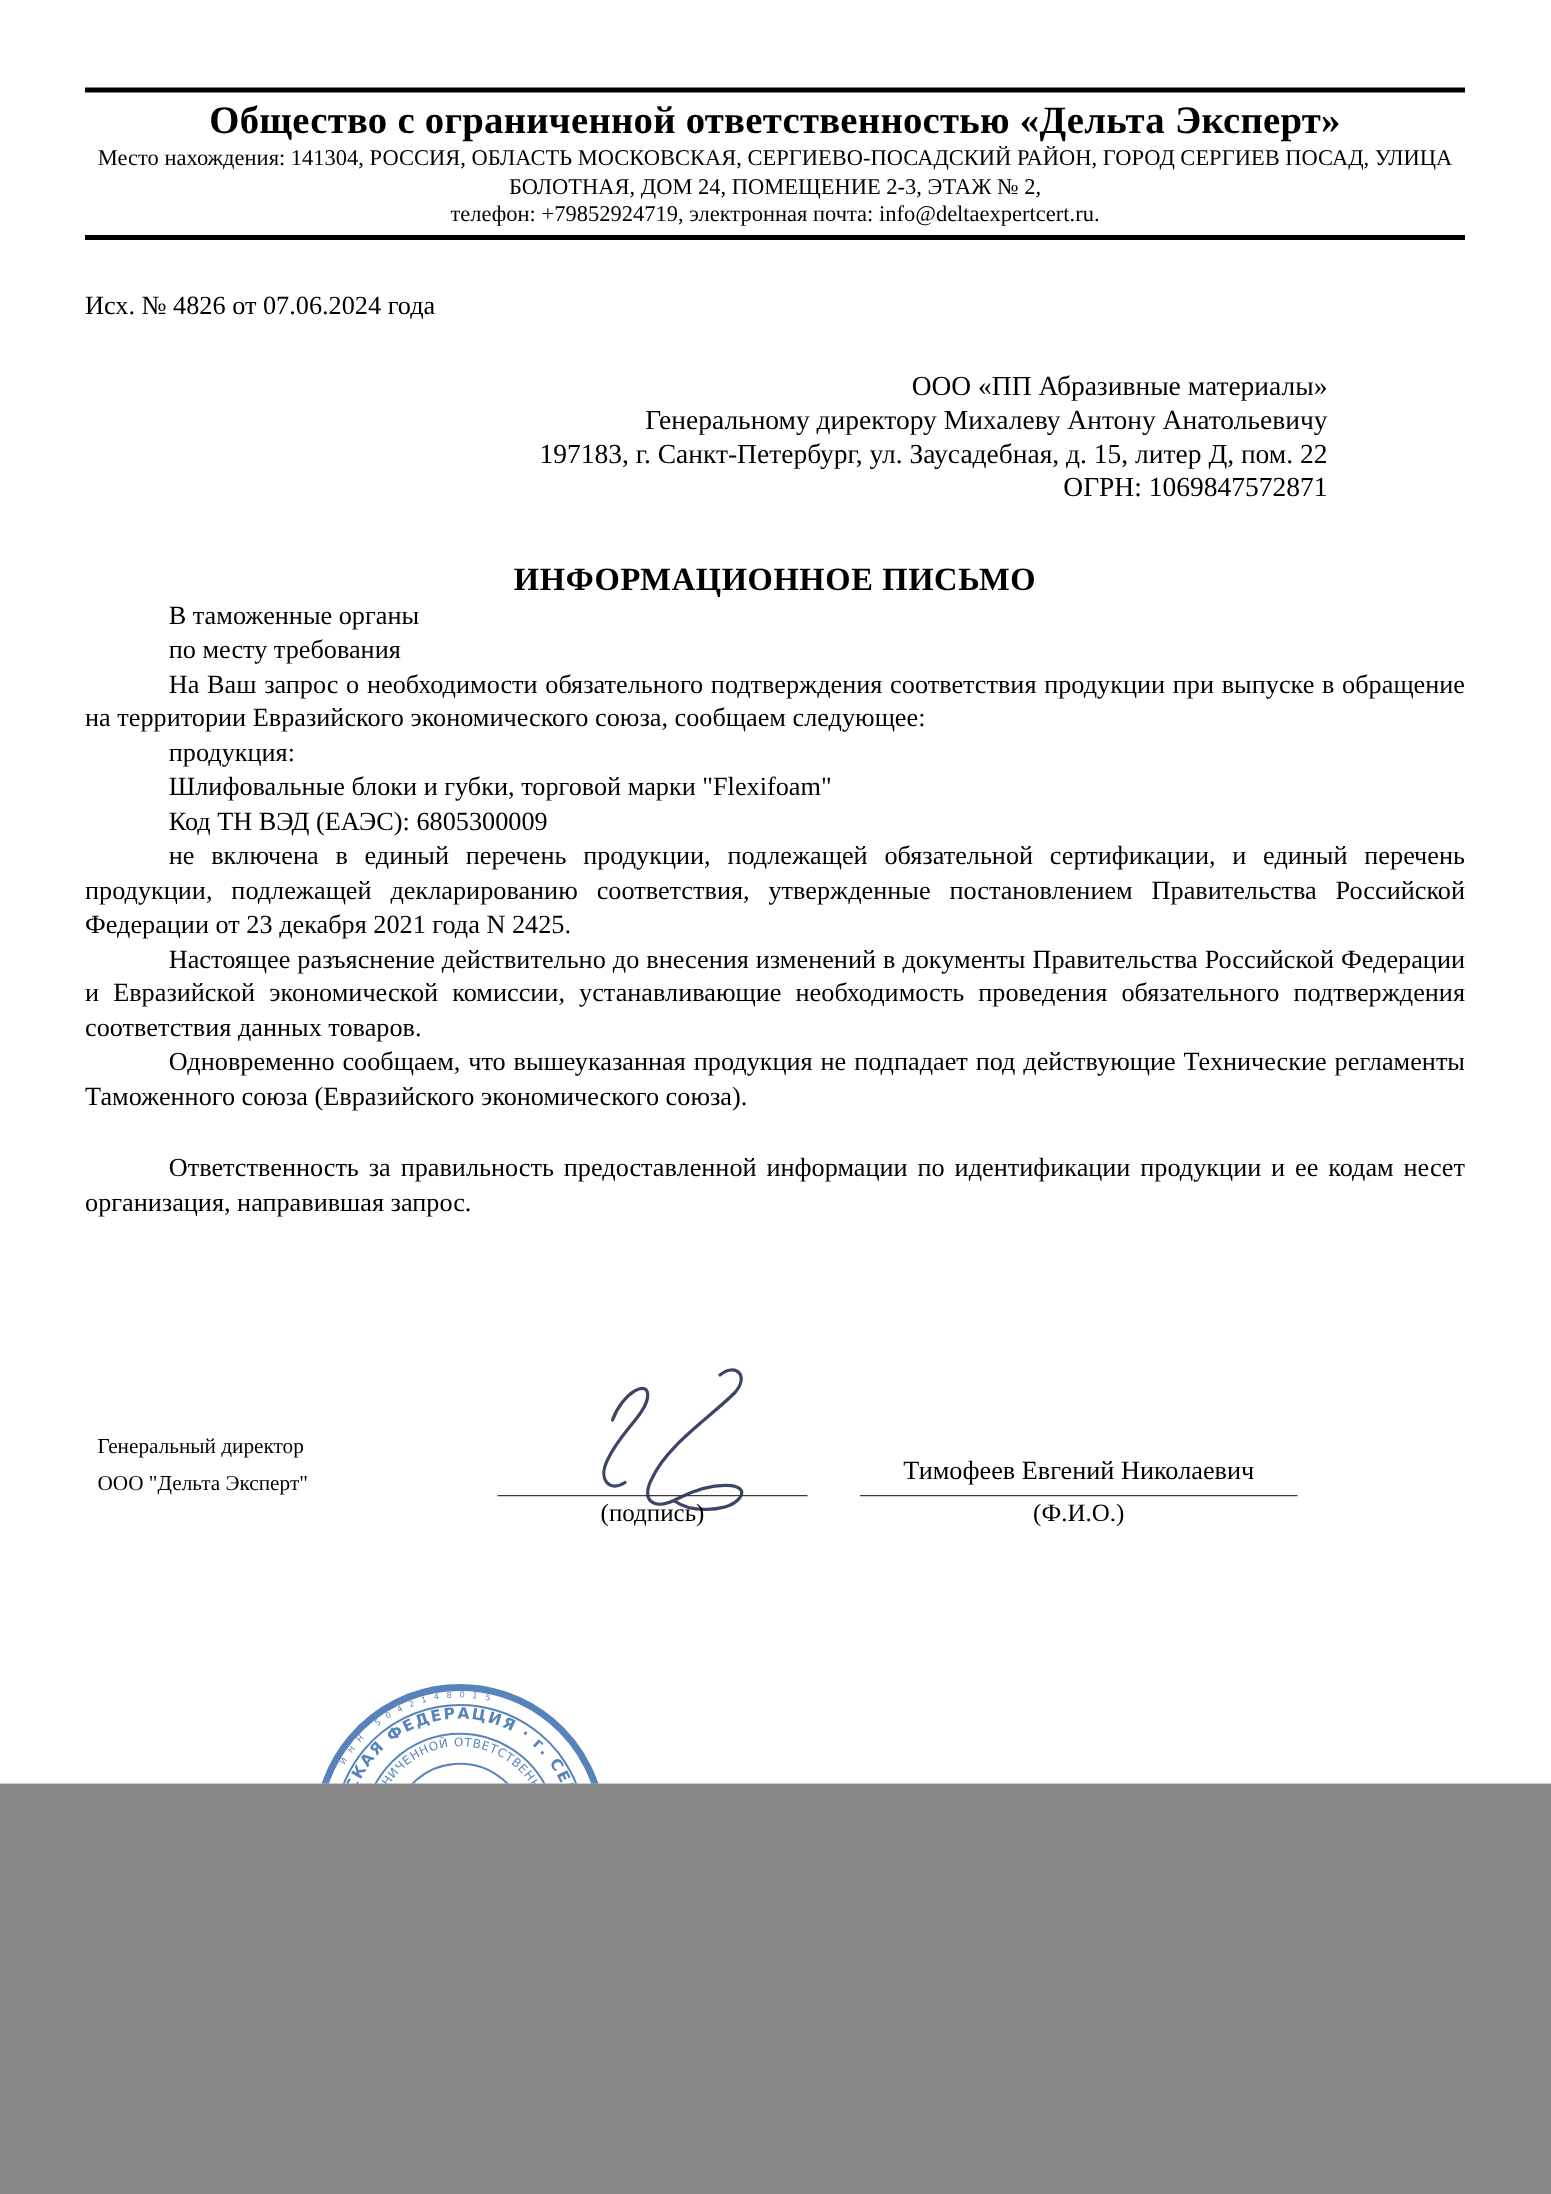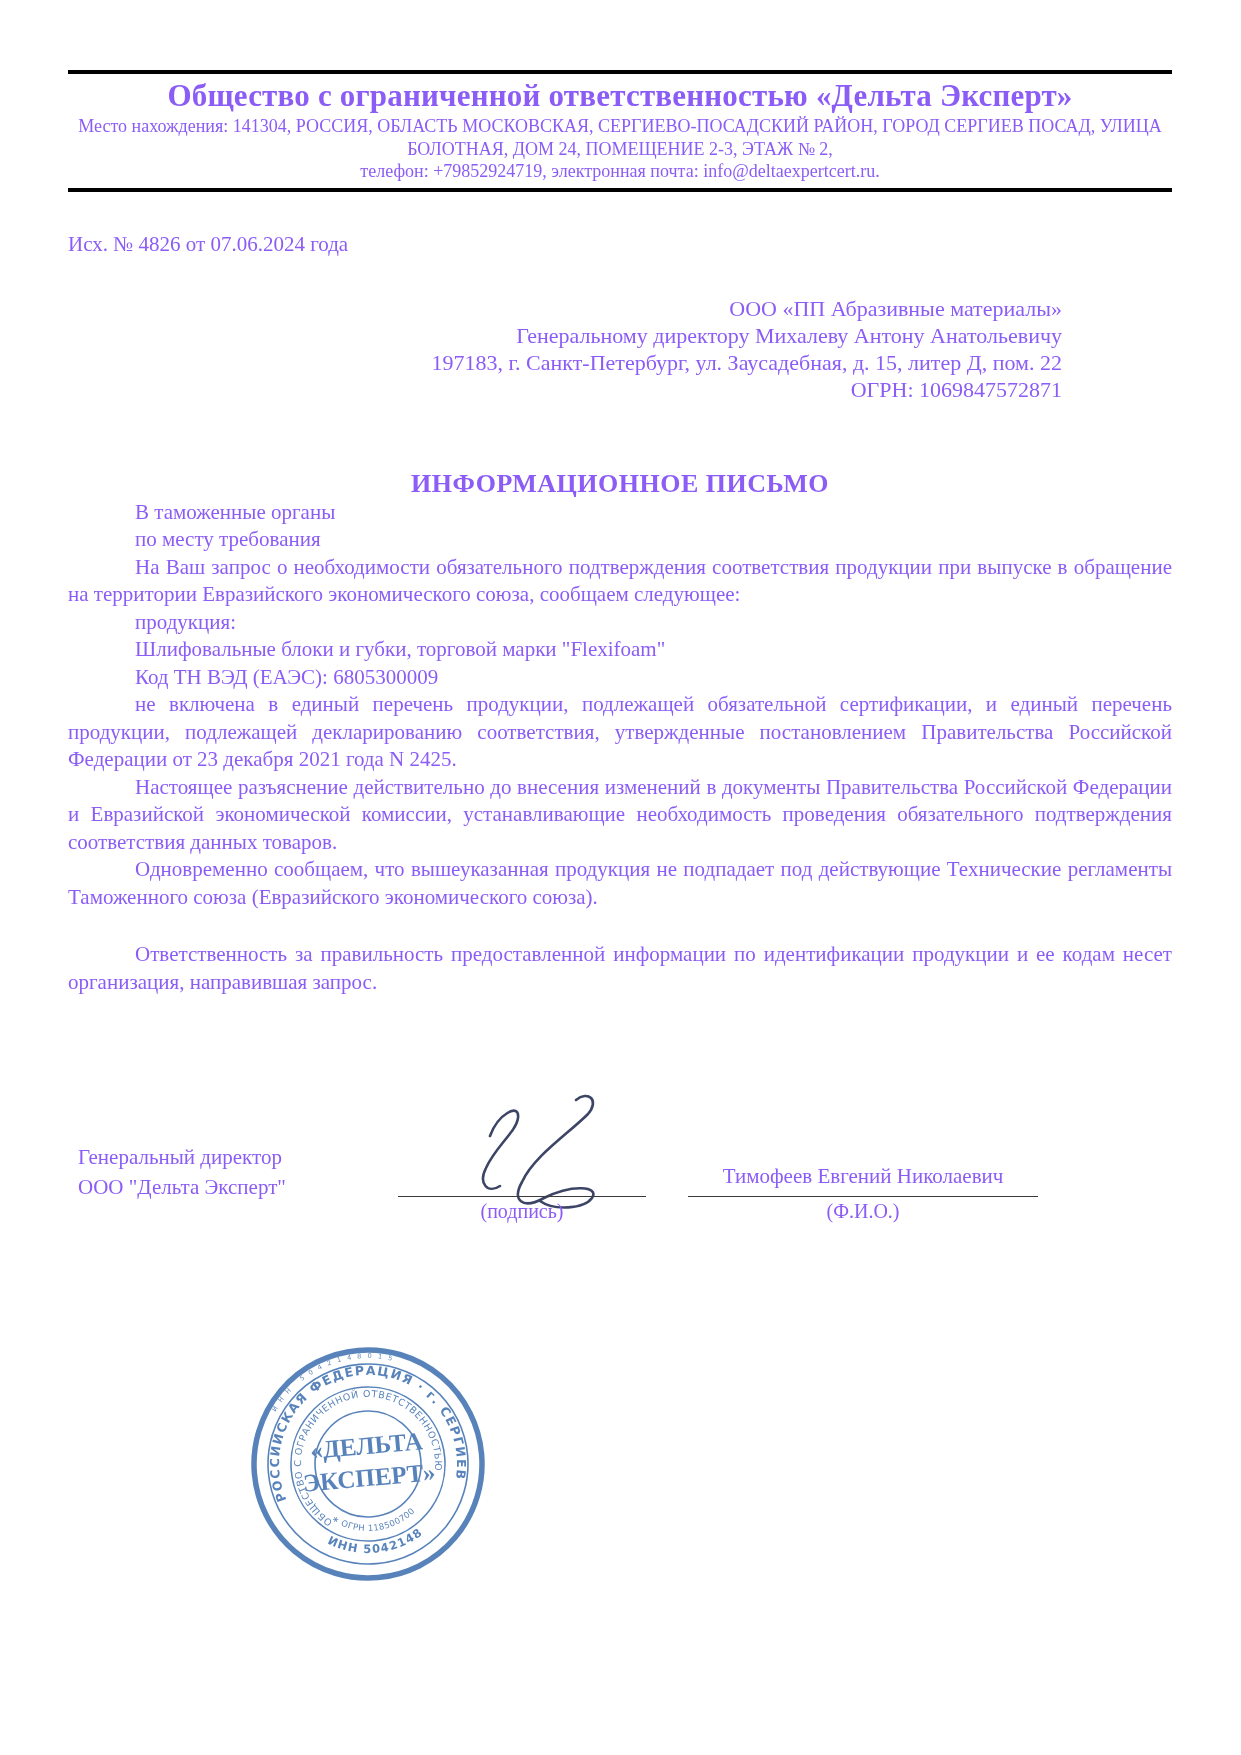--- a/index.html
+++ b/index.html
@@ -1,18 +1,18 @@
 <!DOCTYPE html>
 <html style="--stamp-color: #4273b1; --sig-color: #3d4566;"><head>
 <meta charset="utf-8">
 <style>
   html,body { margin:0; padding:0; background:#888; }
   .page {
-    position:relative; width:1241px; height:1755px; margin:0 auto;
-    background:#ffffff; color:#8b5cf6;
+    position:relative; width:1241px; height:1427px; margin:0 auto;
+    background:#ffffff; color:#000000;
     font-family:"Liberation Serif", serif;
     overflow:hidden;
   }
   .content { position:absolute; left:68px; width:1104px; top:70px; }
 
   .rule { height:4px; background:#000; }
   .rule-bottom { margin-top:5px; }
 
   .company-name {
     margin:3px 0 0 0; text-align:center;
@@ -23,30 +23,30 @@
   .hdr-contact { text-align:center; font-size:18px; line-height:22.5px; }
 
   .ref-line { margin-top:40px; font-size:21px; }
 
   .recipient {
     margin-top:38px; margin-right:110px;
     text-align:right; font-size:22px; line-height:27px;
   }
 
   .letter-title {
-    margin-top:66px; text-align:center;
+    margin-top:46px; text-align:center;
     font-size:26px; font-weight:bold; letter-spacing:0.5px;
   }
 
   .body-text { font-size:21px; line-height:27.5px; }
   .body-text p { margin:0; text-indent:67px; text-align:justify; }
   .body-text p.no-justify { text-align:left; }
   .body-text p.gap-top { margin-top:30px; }
 
-  .sig-left { position:absolute; left:78px; top:1142px; font-size:21px; line-height:30px; }
+  .sig-left { position:absolute; left:78px; top:1142px; font-size:17px; line-height:30px; }
   .sig-line { position:absolute; top:1196px; border-top:1.5px solid #3a3a3a; }
   .sig-line-center { left:398px; width:248px; }
   .sig-line-right { left:688px; width:350px; }
   .sig-caption { position:absolute; top:1200px; font-size:20px; text-align:center; }
   .sig-caption-center { left:398px; width:248px; }
   .sig-caption-right { left:688px; width:350px; }
   .sig-name { position:absolute; left:688px; top:1164px; width:350px; text-align:center; font-size:21px; }
 
   .signature-svg { position:absolute; left:448px; top:1090px; }
   .stamp-svg { position:absolute; left:248px; top:1344px; opacity:0.88; }

